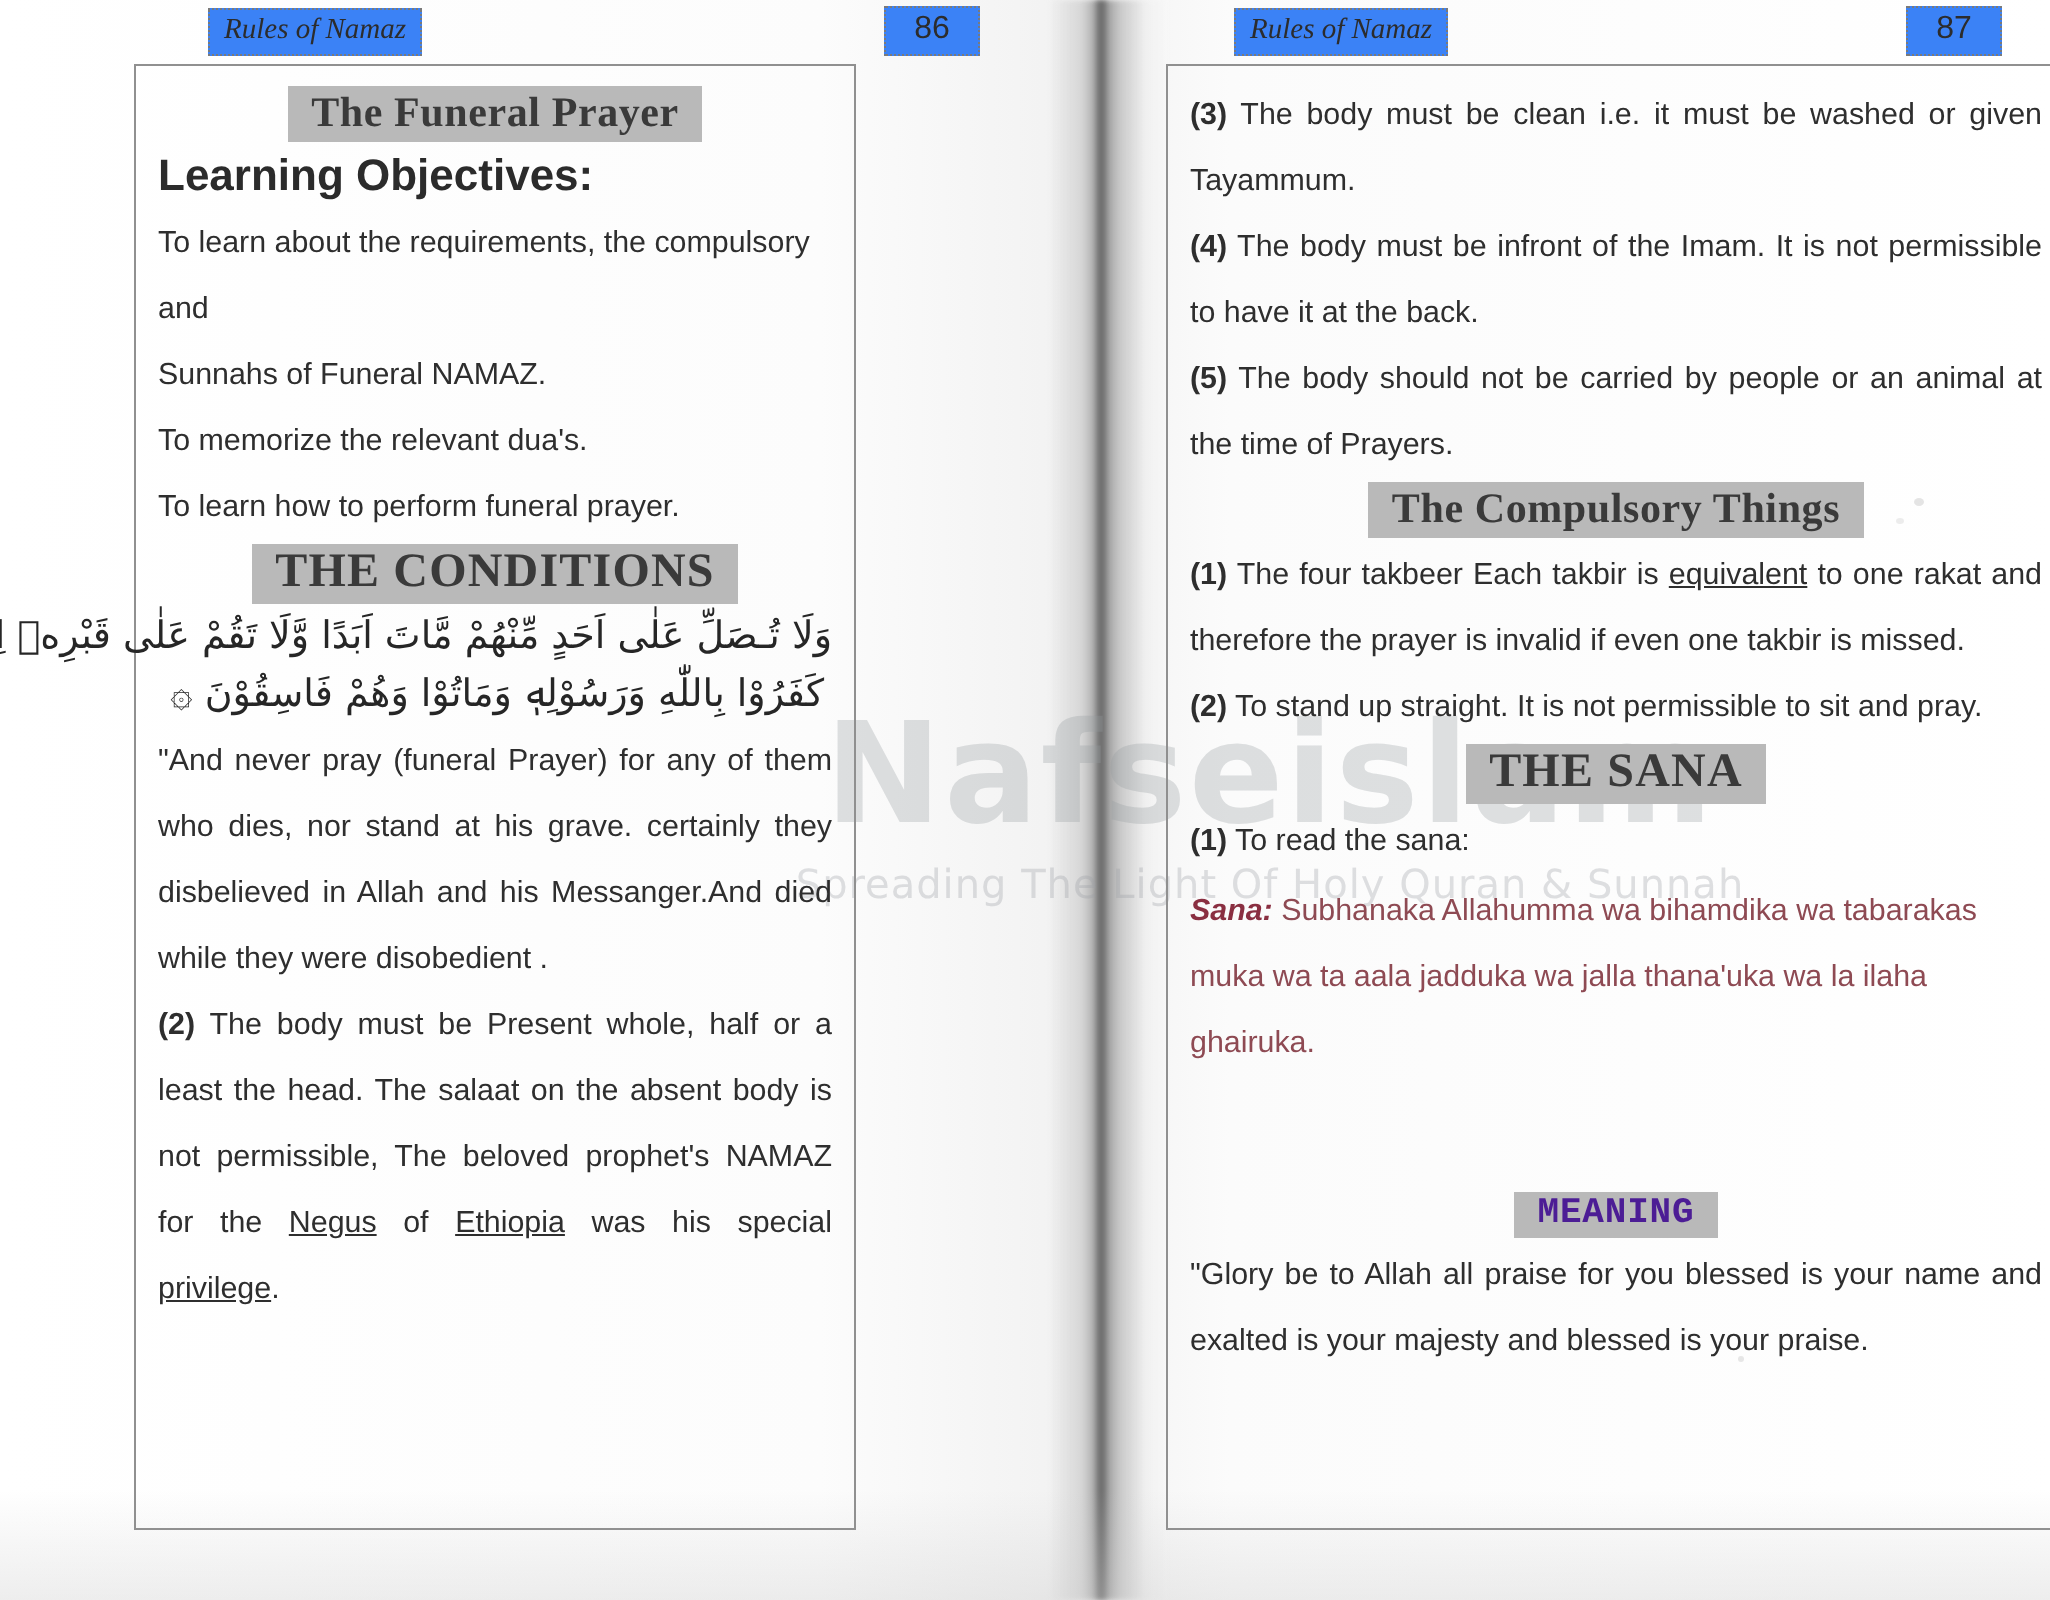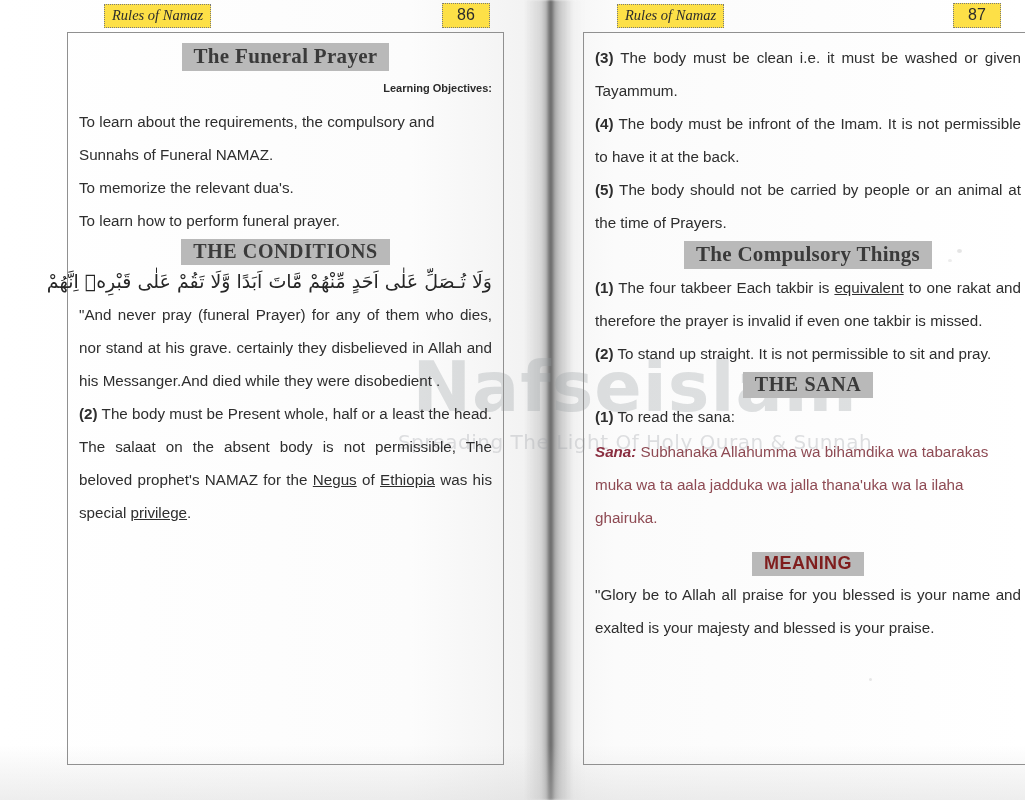--- a/index.html
+++ b/index.html
@@ -67,21 +67,21 @@
     font-size: 20px;
     font-weight: normal;
     color: rgba(155,160,165,0.32);
     letter-spacing: 0.5px;
   }
 
   
   .hdr-box {
     position: absolute;
     border: 1px dotted #7a7a7a;
-    background: #fde047;
+    background: #3b82f6;
     font-family: "Liberation Serif", serif;
     font-style: italic;
     color: #2c2c2c;
     text-align: center;
     padding: 2px 7px 3px 7px;
     white-space: nowrap;
   }
   .hdr-title { font-size: 14.5px; }
   .hdr-num  { font-size: 16px; font-style: normal; font-family: "Liberation Sans", sans-serif; }
 
@@ -91,21 +91,21 @@
   #hdr-right-num  { left: 953px; top: 3px; width: 32px; }
 
   
   .page {
     position: absolute;
     border: 1px solid #909090;
     background: transparent;
     box-sizing: border-box;
     z-index: 2;
   }
-  #page-left  { left: 67px;  top: 32px; width: 437px; height: 733px; }
+  #page-left  { left: 67px;  top: 32px; width: 361px; height: 733px; }
   #page-right { left: 583px; top: 32px; width: 450px; height: 733px; }
 
   .page-inner {
     padding: 8px 11px 0 11px;
   }
 
   
   .body-line, .para {
     font-family: "Liberation Sans", sans-serif;
     font-size: 15.2px;
@@ -131,36 +131,37 @@
   .h-serif-big {
     font-family: "Liberation Serif", serif;
     font-weight: bold;
     font-size: 21px;
     color: #3a3a3a;
     letter-spacing: 0.3px;
   }
   .h-serif-caps {
     font-family: "Liberation Serif", serif;
     font-weight: bold;
-    font-size: 20px;
+    font-size: 24px;
     color: #3a3a3a;
     letter-spacing: 0.6px;
   }
   .h-sans-bold {
-    font-family: Liberation Sans, sans-serif;
+    font-family: Liberation Mono, monospace;
     font-weight: bold;
     font-size: 18px;
-    color: #7f1d1d;
+    color: #4c1d95;
     letter-spacing: 0.4px;
+    margin-top: 40px;
   }
   .sub-head {
-    text-align: right;
-    font-family: "Liberation Sans", sans-serif;
-    font-weight: bold;
-    font-size: 11px;
+    text-align: left;
+    font-family: "Liberation Sans", sans-serif;
+    font-weight: bold;
+    font-size: 22px;
     color: #2b2b2b;
     line-height: 30px;
     margin: 2px 0 2px 0;
   }
 
   
   .arabic {
     direction: rtl;
     text-align: center;
     font-family: "DejaVu Sans", serif;
@@ -228,20 +229,21 @@
     <p class="para">To learn how to perform funeral prayer.</p>
 
 
     <div class="head-shaded">
       <span class="h-serif-caps">THE CONDITIONS</span>
     </div>
 
 
     <div class="arabic-block">
       <p class="arabic">وَلَا تُـصَلِّ عَلٰى اَحَدٍ مِّنْهُمْ مَّاتَ اَبَدًا وَّلَا تَقُمْ عَلٰى قَبْرِهٖ اِنَّهُمْ</p>
+      <p class="arabic right">كَفَرُوْا بِاللّٰهِ وَرَسُوْلِهٖ وَمَاتُوْا وَهُمْ فَاسِقُوْنَ ۞</p>
     </div>
 
     <p class="para justify">"And never pray (funeral Prayer) for any of them who dies, nor stand at his grave. certainly they disbelieved in Allah and his Messanger.And died while they were disobedient .</p>
 
     <p class="para justify"><span class="bold">(2)</span><span> The body must be Present whole, half or a least the head. The salaat on the absent body is not permissible, The beloved prophet's NAMAZ for the </span><span class="u">Negus</span><span> of </span><span class="u">Ethiopia</span><span> was his  special </span><span class="u">privilege</span><span>.</span></p>
 
   </div>
 </div>
 
 <div class="page" id="page-right">

